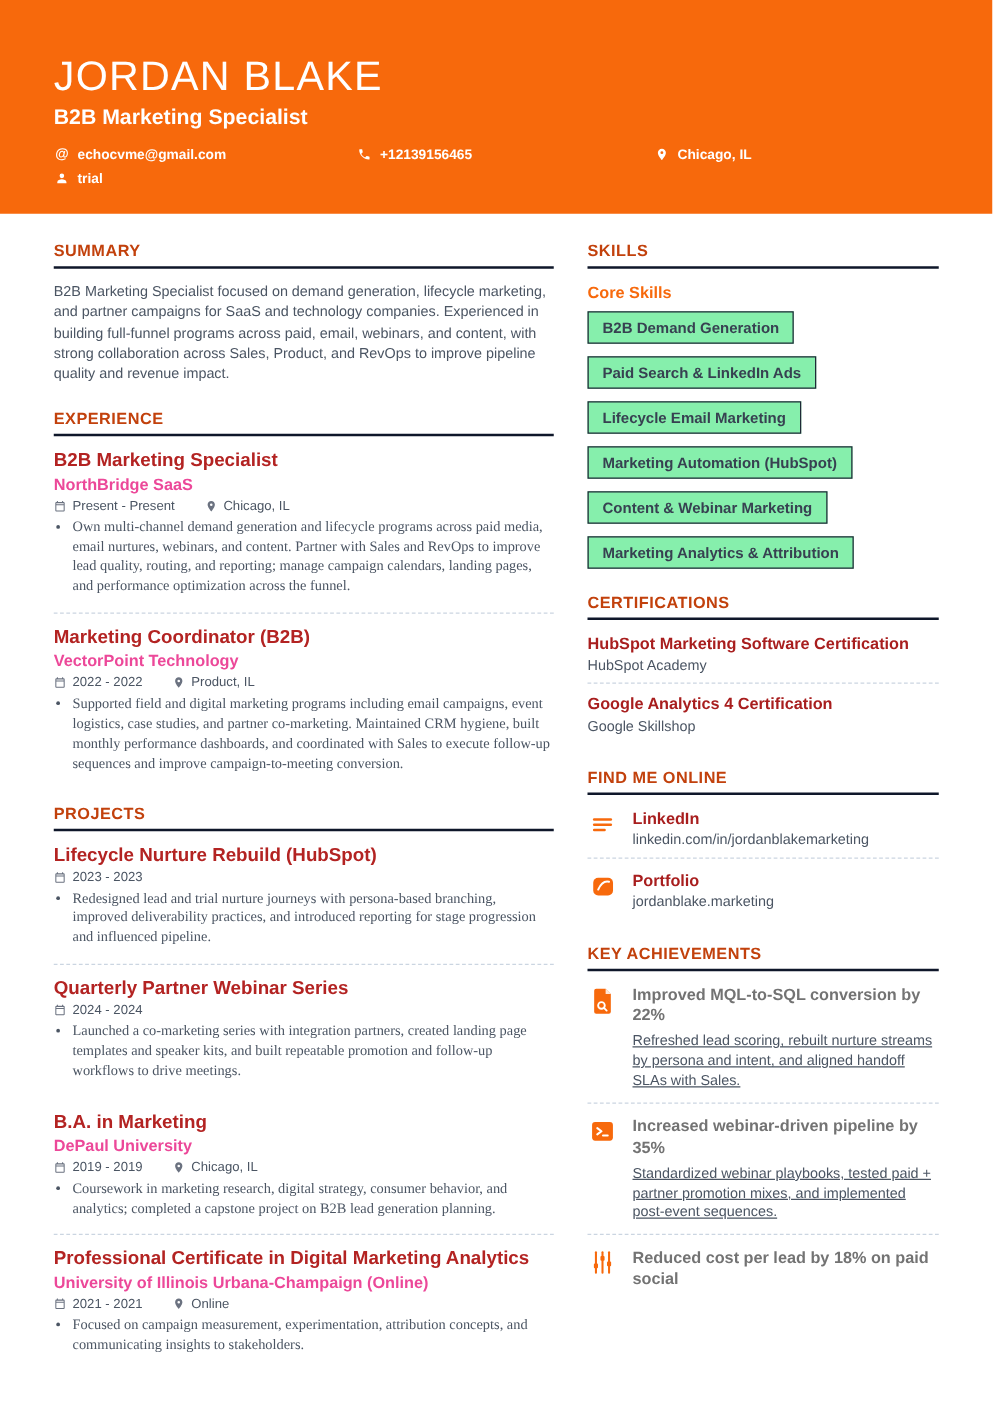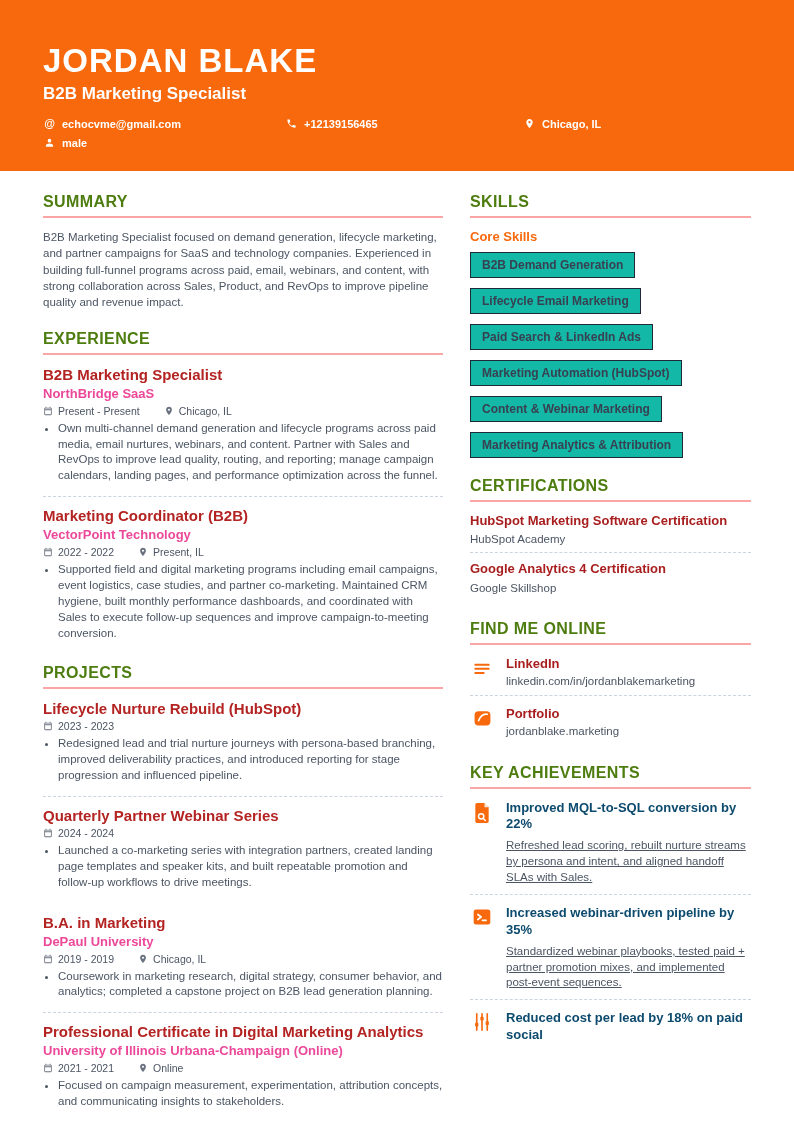--- a/index.html
+++ b/index.html
@@ -8,71 +8,71 @@
     width: 794px; min-height: 1123px; position: relative;
     font-family: "Liberation Sans", "DejaVu Sans", sans-serif;
     color: #4b5563;
   }
   
   .header {
     background: #f7690c; color: #fff;
     padding: 44px 43px 16px 43px;
   }
   .header .name {
-    font-size: 33px; font-weight: bold; letter-spacing: 1px;
+    font-size: 33px; font-weight: normal; letter-spacing: 1px;
     margin-bottom: 7px; line-height: 1;
   }
   .header .job-title { font-size: 17px; font-weight: bold; margin-bottom: 13px; }
   .contact-row { display: flex; align-items: center; margin-bottom: 6px; }
   .contact-item { display: flex; align-items: center; gap: 6px; font-size: 11px; font-weight: bold; }
   .contact-item.c-email { width: 242px; }
   .contact-item.c-phone { width: 238px; }
   .cicon { width: 13px; height: 13px; display: inline-flex; align-items: center; justify-content: center; flex: 0 0 auto; }
   .cicon svg { width: 11px; height: 11px; }
   .at-glyph { font-size: 11px; font-weight: bold; line-height: 1; }
   
   .main { display: flex; padding: 22px 43px 0 43px; gap: 27px; }
   .col-left { width: 400px; flex: 0 0 400px; }
   .col-right { flex: 1; min-width: 0; }
   .section { margin-bottom: 19px; }
   .sec-heading {
-    font-size: 16px; font-weight: bold; color: #4d7c0f; letter-spacing: 0.4px;
-    border-bottom: 2px solid #fca5a5; padding-bottom: 5px; margin-bottom: 11px;
+    font-size: 13px; font-weight: bold; color: #c2410c; letter-spacing: 0.4px;
+    border-bottom: 2px solid #0f172a; padding-bottom: 5px; margin-bottom: 11px;
   }
   .body-text { font-size: 11.5px; line-height: 1.42; color: #4b5563; }
   
   .item { padding-bottom: 4px; }
   .item + .item { border-top: 1px dashed #cbd5e1; margin-top: 8px; padding-top: 10px; }
   .item-title { font-size: 15px; font-weight: 600; color: #b32322; margin-bottom: 3px; }
   .item-sub { font-size: 13px; font-weight: bold; color: #ec4899; margin-bottom: 4px; }
   .meta-row { display: flex; align-items: center; gap: 5px; font-size: 10.5px; color: #4b5563; margin-bottom: 4px; }
   .meta-gap { width: 14px; }
   .micon { display: inline-flex; color: #6b7280; }
   .micon svg { width: 10px; height: 10px; }
-  .bullets { list-style: disc; padding-left: 15px; }
+  .bullets { list-style: disc; padding-left: 15px; font-family: Liberation Serif, serif; }
   .bullets li { font-size: 11.5px; line-height: 1.38; color: #4b5563; }
   
   .skill-group-label { font-size: 13px; font-weight: bold; color: #f7690c; margin-bottom: 8px; }
   .chip {
-    display: table; border: 1.5px solid #1f2937; background: #14b8a6;
+    display: table; border: 1.5px solid #1f2937; background: #86efac;
     padding: 5px 11px; margin-bottom: 10px;
     font-size: 12px; font-weight: bold; color: #374151;
   }
   
   .cert { padding-bottom: 7px; }
   .cert + .cert { border-top: 1px dashed #cbd5e1; padding-top: 8px; }
   .cert-name { font-size: 13px; font-weight: bold; color: #a81e1e; margin-bottom: 4px; line-height: 1.25; }
   .cert-issuer { font-size: 11.5px; color: #4b5563; }
   
   .icon-item { display: flex; gap: 12px; padding-bottom: 8px; }
   .icon-item + .icon-item { border-top: 1px dashed #cbd5e1; padding-top: 10px; }
   .icon-cell { width: 24px; flex: 0 0 24px; display: flex; justify-content: center; padding-top: 2px; color: #f7690c; }
   .link-label { font-size: 13px; font-weight: bold; color: #a81e1e; margin-bottom: 4px; }
   .link-url { font-size: 11.5px; color: #4b5563; }
-  .ach-title { font-size: 13px; font-weight: bold; color: #0c4a6e; line-height: 1.3; margin-bottom: 5px; }
+  .ach-title { font-size: 13px; font-weight: bold; color: #737373; line-height: 1.3; margin-bottom: 5px; }
   .ach-text { font-size: 11.5px; line-height: 1.38; color: #4b5563; text-decoration: underline; }
 </style>
 </head>
 <body>
 
 <div class="header">
   <div class="name">JORDAN BLAKE</div>
   <div class="job-title">B2B Marketing Specialist</div>
   <div class="contact-row">
     <div class="contact-item c-email">
@@ -96,21 +96,21 @@
       <span>Chicago, IL</span>
     </div>
   </div>
   <div class="contact-row">
     <div class="contact-item">
       <span class="cicon">
         <svg viewBox="0 0 24 24" fill="currentColor">
             <path d="M12 12a4 4 0 1 0-4-4 4 4 0 0 0 4 4zm0 2c-3.3 0-8 1.7-8 5v2h16v-2c0-3.3-4.7-5-8-5z"></path>
           </svg>
       </span>
-      <span>male</span>
+      <span>trial</span>
     </div>
   </div>
 </div>
 
 <div class="main">
 
   <div class="col-left">
 
     <div class="section">
       <div class="sec-heading">SUMMARY</div>
@@ -152,21 +152,21 @@
                 <path d="M19 4h-1V2h-2v2H8V2H6v2H5a2 2 0 0 0-2 2v14a2 2 0 0 0 2 2h14a2 2 0 0 0 2-2V6a2 2 0 0 0-2-2zm0 16H5V10h14zM5 8V6h14v2z"></path>
               </svg>
           </span>
           <span>2022 - 2022</span>
           <span class="meta-gap"></span>
           <span class="micon">
             <svg viewBox="0 0 24 24" fill="currentColor">
                 <path d="M12 2C8.1 2 5 5.1 5 9c0 5.2 7 13 7 13s7-7.8 7-13c0-3.9-3.1-7-7-7zm0 9.5A2.5 2.5 0 1 1 12 6.5a2.5 2.5 0 0 1 0 5z"></path>
               </svg>
           </span>
-          <span>Present, IL</span>
+          <span>Product, IL</span>
         </div>
         <ul class="bullets">
           <li>Supported field and digital marketing programs including email campaigns, event logistics, case studies, and partner co-marketing. Maintained CRM hygiene, built monthly performance dashboards, and coordinated with Sales to execute follow-up sequences and improve campaign-to-meeting conversion.</li>
         </ul>
       </div>
     </div>
 
     <div class="section">
       <div class="sec-heading">PROJECTS</div>
 
@@ -251,22 +251,22 @@
     </div>
 
   </div>
 
   <div class="col-right">
 
     <div class="section">
       <div class="sec-heading">SKILLS</div>
       <div class="skill-group-label">Core Skills</div>
       <div class="chip">B2B Demand Generation</div>
+      <div class="chip">Paid Search &amp; LinkedIn Ads</div>
       <div class="chip">Lifecycle Email Marketing</div>
-      <div class="chip">Paid Search &amp; LinkedIn Ads</div>
       <div class="chip">Marketing Automation (HubSpot)</div>
       <div class="chip">Content &amp; Webinar Marketing</div>
       <div class="chip">Marketing Analytics &amp; Attribution</div>
     </div>
 
     <div class="section">
       <div class="sec-heading">CERTIFICATIONS</div>
       <div class="cert">
         <div class="cert-name">HubSpot Marketing Software Certification</div>
         <div class="cert-issuer">HubSpot Academy</div>

